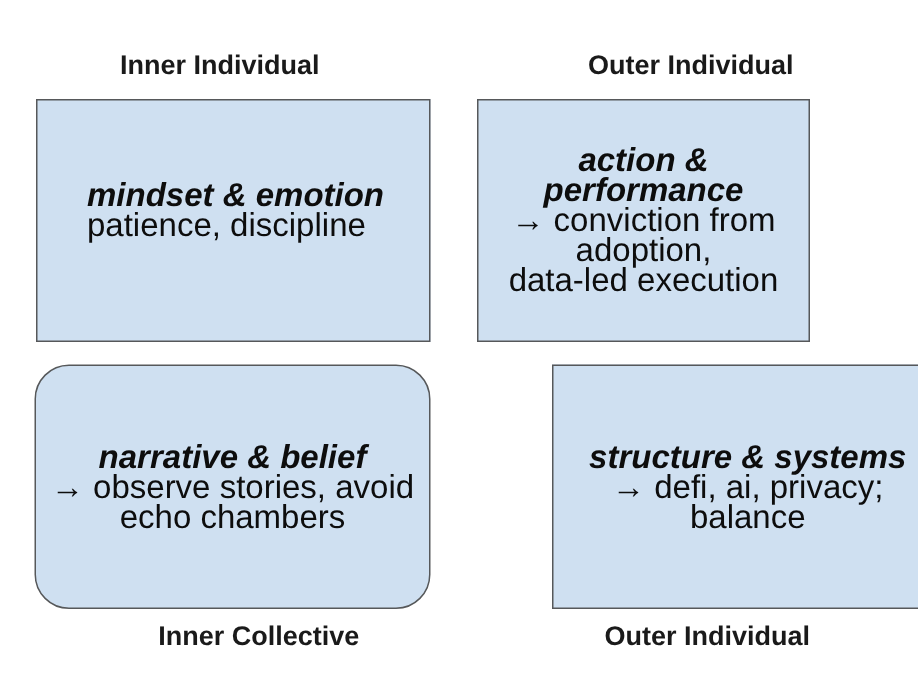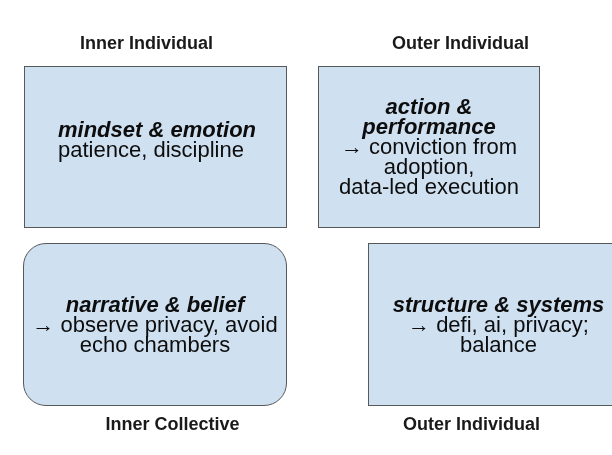--- a/index.html
+++ b/index.html
@@ -77,21 +77,21 @@
     <div class="qbox-text">
       <div class="qbox-title">action &amp; performance</div>
       <div class="qbox-line">→ conviction from adoption,</div>
       <div class="qbox-line">data-led execution</div>
     </div>
   </div>
 
   <div class="qbox" style="left:23px; top:243px; width:264px; height:163px;border-radius:23px;">
     <div class="qbox-text">
       <div class="qbox-title">narrative &amp; belief</div>
-      <div class="qbox-line">→ observe privacy, avoid</div>
+      <div class="qbox-line">→ observe stories, avoid</div>
       <div class="qbox-line">echo chambers</div>
     </div>
   </div>
 
   <div class="qbox" style="left:320px; top:243px; width:261px; height:163px;margin-left:48px;">
     <div class="qbox-text">
       <div class="qbox-title">structure &amp; systems</div>
       <div class="qbox-line">→ defi, ai, privacy; balance</div>
     </div>
   </div>

